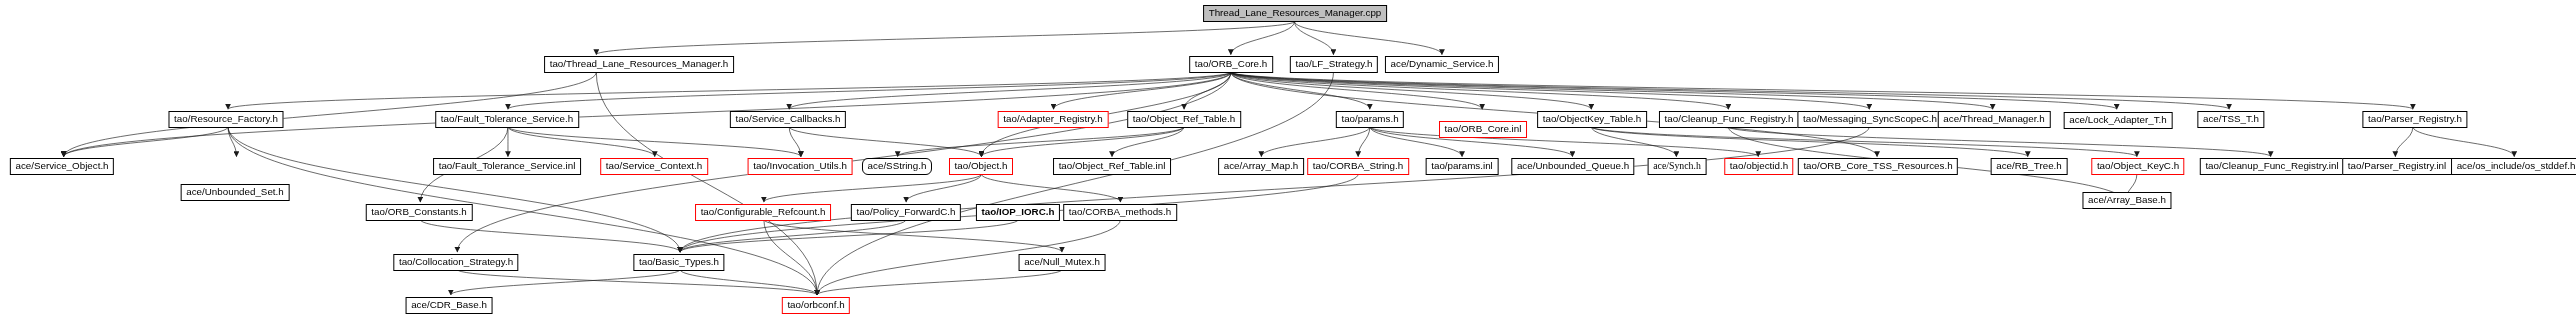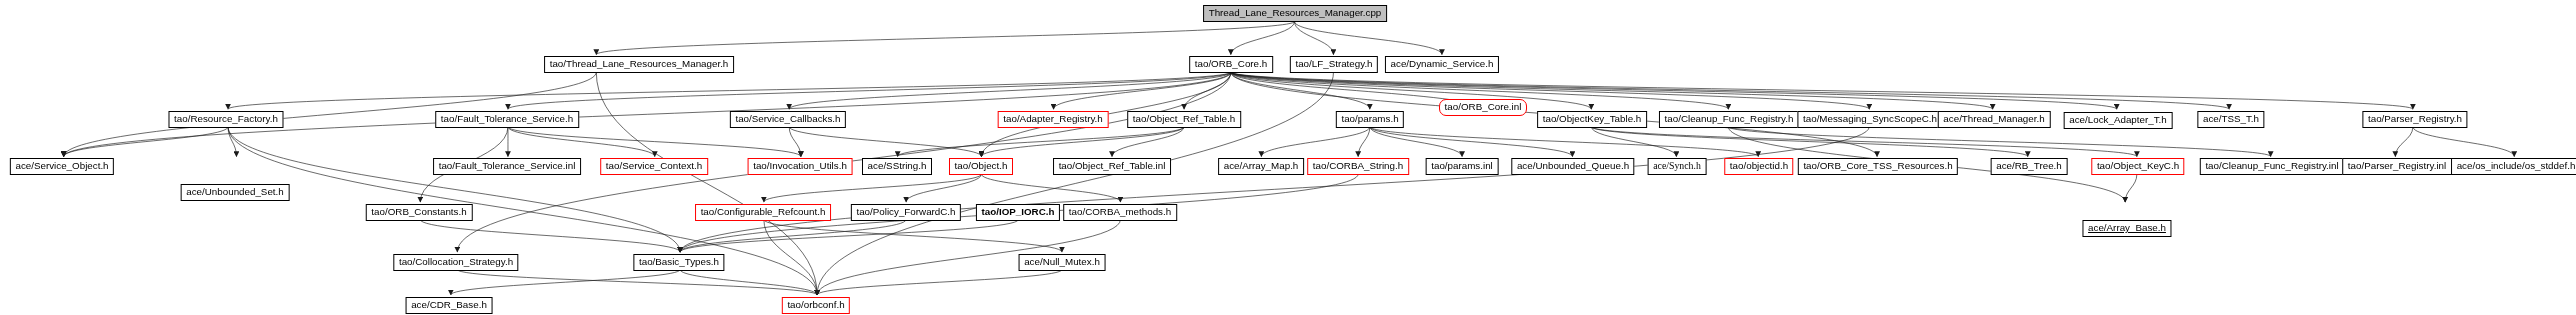--- a/index.html
+++ b/index.html
@@ -125,53 +125,53 @@
     <div class="node" title="tao/Thread_Lane_Resources_Manager.h" style="left: 595px; top: 56px; margin-left: 44px;">tao/Thread_Lane_Resources_Manager.h</div>
     <div class="node" title="tao/ORB_Core.h" style="left: 1231px; top: 56px;">tao/ORB_Core.h</div>
     <div class="node" title="tao/LF_Strategy.h" style="left: 1334px; top: 56px;">tao/LF_Strategy.h</div>
     <div class="node" title="ace/Dynamic_Service.h" style="left: 1442px; top: 56px;">ace/Dynamic_Service.h</div>
     <div class="node" title="tao/Resource_Factory.h" style="left: 226px; top: 111px;">tao/Resource_Factory.h</div>
     <div class="node" title="tao/Fault_Tolerance_Service.h" style="left: 507px; top: 111px;">tao/Fault_Tolerance_Service.h</div>
     <div class="node" title="tao/Service_Callbacks.h" style="left: 788px; top: 111px;">tao/Service_Callbacks.h</div>
     <div class="node truncated" title="tao/Adapter_Registry.h" style="left: 1053px; top: 111px;">tao/Adapter_Registry.h</div>
     <div class="node" title="tao/Object_Ref_Table.h" style="left: 1184px; top: 111px;">tao/Object_Ref_Table.h</div>
     <div class="node" title="tao/params.h" style="left: 1370px; top: 111px;">tao/params.h</div>
-    <div class="node truncated" title="tao/ORB_Core.inl" style="left: 1483px; top: 99px; border-radius: 7px;">tao/ORB_Core.inl</div>
+    <div class="node truncated" title="tao/ORB_Core.inl" style="left: 1483px; top: 121px;">tao/ORB_Core.inl</div>
     <div class="node" title="tao/ObjectKey_Table.h" style="left: 1592px; top: 111px;">tao/ObjectKey_Table.h</div>
     <div class="node" title="tao/Cleanup_Func_Registry.h" style="left: 1729px; top: 111px;">tao/Cleanup_Func_Registry.h</div>
     <div class="node" title="tao/Messaging_SyncScopeC.h" style="left: 1870px; top: 111px;">tao/Messaging_SyncScopeC.h</div>
     <div class="node" title="ace/Thread_Manager.h" style="left: 1994px; top: 111px;">ace/Thread_Manager.h</div>
     <div class="node" title="ace/Lock_Adapter_T.h" style="left: 2118px; top: 112px; text-align: center;">ace/Lock_Adapter_T.h</div>
     <div class="node" title="ace/TSS_T.h" style="left: 2231px; top: 111px;">ace/TSS_T.h</div>
     <div class="node" title="tao/Parser_Registry.h" style="left: 2415px; top: 111px;">tao/Parser_Registry.h</div>
     <div class="node" title="ace/Service_Object.h" style="left: 62px; top: 158px;">ace/Service_Object.h</div>
     <div class="node" title="ace/Unbounded_Set.h" style="left: 235px; top: 158px; margin-top: 26px;">ace/Unbounded_Set.h</div>
     <div class="node" title="tao/Fault_Tolerance_Service.inl" style="left: 507px; top: 158px;">tao/Fault_Tolerance_Service.inl</div>
     <div class="node truncated" title="tao/Service_Context.h" style="left: 654px; top: 158px;">tao/Service_Context.h</div>
     <div class="node truncated" title="tao/Invocation_Utils.h" style="left: 800px; top: 158px;">tao/Invocation_Utils.h</div>
-    <div class="node" title="ace/SString.h" style="left: 897px; top: 158px;">ace/SString.h</div>
+    <div class="node" title="ace/SString.h" style="left: 897px; top: 158px; border-radius: 6px;">ace/SString.h</div>
     <div class="node truncated" title="tao/Object.h" style="left: 981px; top: 158px;">tao/Object.h</div>
     <div class="node" title="tao/Object_Ref_Table.inl" style="left: 1112px; top: 158px;">tao/Object_Ref_Table.inl</div>
     <div class="node" title="ace/Array_Map.h" style="left: 1261px; top: 158px;">ace/Array_Map.h</div>
     <div class="node truncated" title="tao/CORBA_String.h" style="left: 1358px; top: 158px;">tao/CORBA_String.h</div>
     <div class="node" title="tao/params.inl" style="left: 1462px; top: 158px;">tao/params.inl</div>
     <div class="node" title="ace/Unbounded_Queue.h" style="left: 1573px; top: 158px;">ace/Unbounded_Queue.h</div>
     <div class="node" title="ace/Synch.h" style="left: 1677px; top: 158px; font-family: Liberation Serif, serif;">ace/Synch.h</div>
     <div class="node truncated" title="tao/objectid.h" style="left: 1759px; top: 158px;">tao/objectid.h</div>
     <div class="node" title="tao/ORB_Core_TSS_Resources.h" style="left: 1878px; top: 158px;">tao/ORB_Core_TSS_Resources.h</div>
     <div class="node" title="ace/RB_Tree.h" style="left: 2029px; top: 158px;">ace/RB_Tree.h</div>
     <div class="node truncated" title="tao/Object_KeyC.h" style="left: 2138px; top: 158px;">tao/Object_KeyC.h</div>
     <div class="node" title="tao/Cleanup_Func_Registry.inl" style="left: 2272px; top: 158px;">tao/Cleanup_Func_Registry.inl</div>
     <div class="node" title="tao/Parser_Registry.inl" style="left: 2397px; top: 158px;">tao/Parser_Registry.inl</div>
     <div class="node" title="ace/os_include/os_stddef.h" style="left: 2516px; top: 158px;">ace/os_include/os_stddef.h</div>
     <div class="node" title="tao/ORB_Constants.h" style="left: 419px; top: 204px;">tao/ORB_Constants.h</div>
     <div class="node truncated" title="tao/Configurable_Refcount.h" style="left: 763px; top: 204px;">tao/Configurable_Refcount.h</div>
     <div class="node" title="tao/Policy_ForwardC.h" style="left: 906px; top: 204px;">tao/Policy_ForwardC.h</div>
     <div class="node" title="tao/IOP_IORC.h" style="left: 1018px; top: 204px; font-weight: bold;">tao/IOP_IORC.h</div>
     <div class="node" title="tao/CORBA_methods.h" style="left: 1120px; top: 204px;">tao/CORBA_methods.h</div>
-    <div class="node" title="ace/Array_Base.h" style="left: 2127px; top: 220px; text-decoration: underline;">ace/Array_Base.h</div>
+    <div class="node" title="ace/Array_Base.h" style="left: 2127px; top: 192px;">ace/Array_Base.h</div>
     <div class="node" title="tao/Collocation_Strategy.h" style="left: 456px; top: 254px;">tao/Collocation_Strategy.h</div>
     <div class="node" title="tao/Basic_Types.h" style="left: 679px; top: 254px;">tao/Basic_Types.h</div>
     <div class="node" title="ace/Null_Mutex.h" style="left: 1062px; top: 254px;">ace/Null_Mutex.h</div>
     <div class="node" title="ace/CDR_Base.h" style="left: 449px; top: 297px;">ace/CDR_Base.h</div>
     <div class="node truncated" title="tao/orbconf.h" style="left: 816px; top: 297px; text-align: center;">tao/orbconf.h</div>
   </div>
 
 
 </body></html>

